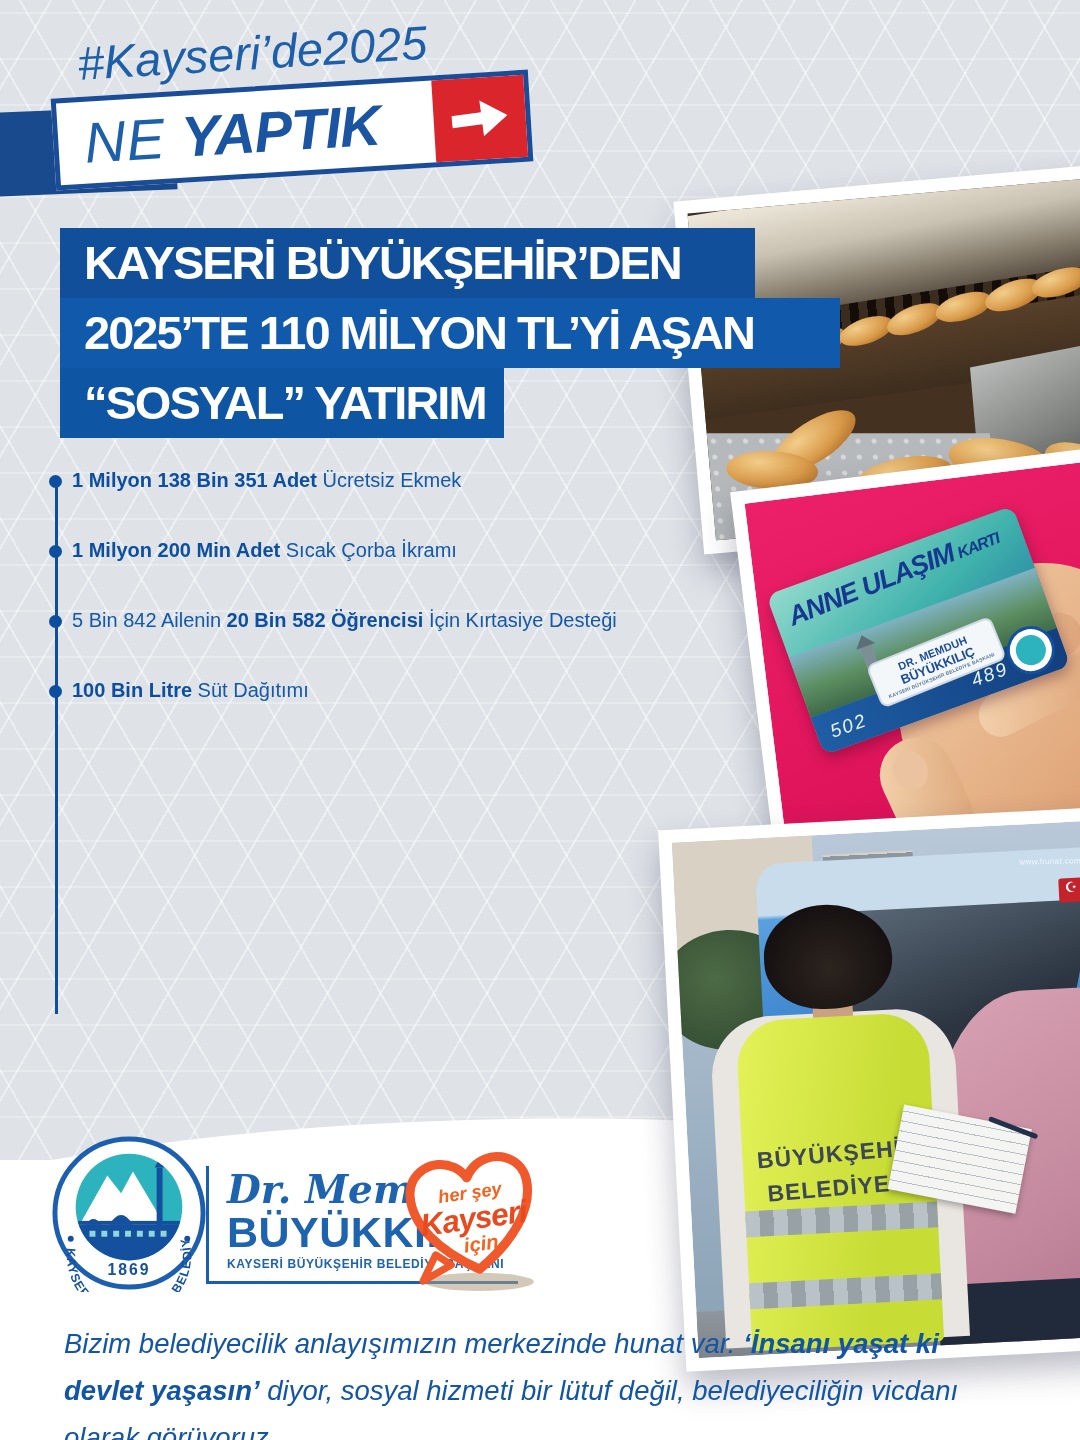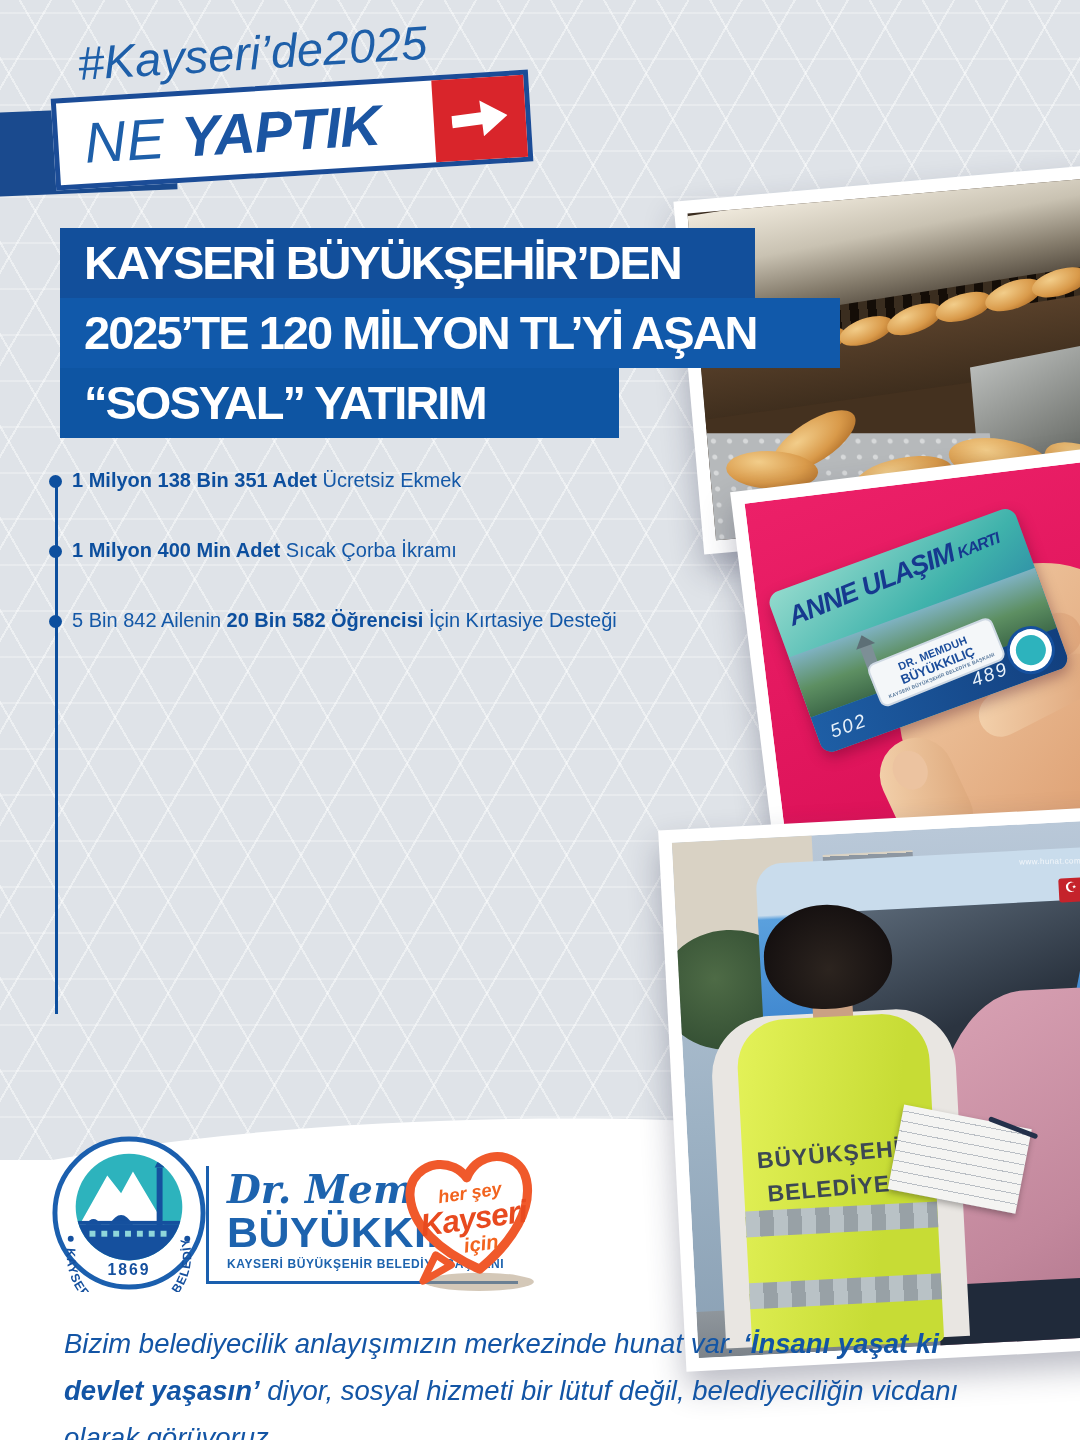--- a/index.html
+++ b/index.html
@@ -36,21 +36,21 @@
 
   
   .t-line{
     position:absolute; left:0; height:70px; line-height:70px; color:#fff;
     font-weight:700; font-size:47px; letter-spacing:-2px; white-space:nowrap;
     padding-left:24px; box-sizing:border-box; overflow:hidden;
   }
   #title-block{left:60px; top:228px; z-index:3;}
   #t1{top:0;   width:695px; background:#124f9b;}
   #t2{top:70px; width:780px; background:#1159aa;}
-  #t3{top:140px; width:559px; background:#0e55a3;}
+  #t3{top:140px; width:444px; background:#0e55a3;}
 
   
   #bullets{left:46px; top:462px; width:620px; z-index:3;}
   #tl-line{left:9px; top:22px; width:3px; height:530px; background:#0d4f9e;}
   .bullet{
     position:relative; padding-left:26px; margin-bottom:33px;
     font-size:20px; line-height:37px; color:#1458a7;
   }
   .bullet::before{
     content:""; position:absolute; left:3px; top:13px; width:13px; height:13px;
@@ -179,30 +179,31 @@
       <div id="banner-arrowbox">
         <svg width="56" height="44" viewBox="0 0 56 44">
           <polygon points="0,16 30,16 30,4 56,22 30,40 30,28 0,28" fill="#ffffff" transform="rotate(-4 28 22)"></polygon>
         </svg>
       </div>
     </div>
   </div>
 
   <div id="title-block" class="abs">
     <div id="t1" class="t-line">KAYSERİ BÜYÜKŞEHİR’DEN</div>
-    <div id="t2" class="t-line">2025’TE 120 MİLYON TL’Yİ AŞAN</div>
+    <div id="t2" class="t-line">2025’TE 110 MİLYON TL’Yİ AŞAN</div>
     <div id="t3" class="t-line">“SOSYAL” YATIRIM</div>
   </div>
 
   <div id="bullets" class="abs">
     <div id="tl-line" class="abs"></div>
 
   <div class="bullet"><span class="b">1 Milyon 138 Bin 351 Adet </span><span>Ücretsiz Ekmek</span></div>
-      <div class="bullet"><span class="b">1 Milyon 400 Min Adet </span><span>Sıcak Çorba İkramı</span></div>
+      <div class="bullet"><span class="b">1 Milyon 200 Min Adet </span><span>Sıcak Çorba İkramı</span></div>
       <div class="bullet"><span>5 Bin 842 Ailenin </span><span class="b">20 Bin 582 Öğrencisi</span><span> İçin Kırtasiye Desteği</span></div>
+      <div class="bullet"><span class="b">100 Bin Litre </span><span>Süt Dağıtımı</span></div>
     </div>
 
   <div id="photo-bread" class="polaroid">
     <div class="photo" style="background:#3a2c1f;">
       <div class="hood"></div>
       <div class="oven-slot"></div>
       <div class="midband"></div>
       <div class="bread" style="left:96px; top:128px; width:52px; height:24px; transform:rotate(-18deg);"></div>
       <div class="bread" style="left:140px; top:120px; width:56px; height:25px; transform:rotate(-14deg);"></div>
       <div class="bread" style="left:188px; top:112px; width:58px; height:26px; transform:rotate(-16deg);"></div>

